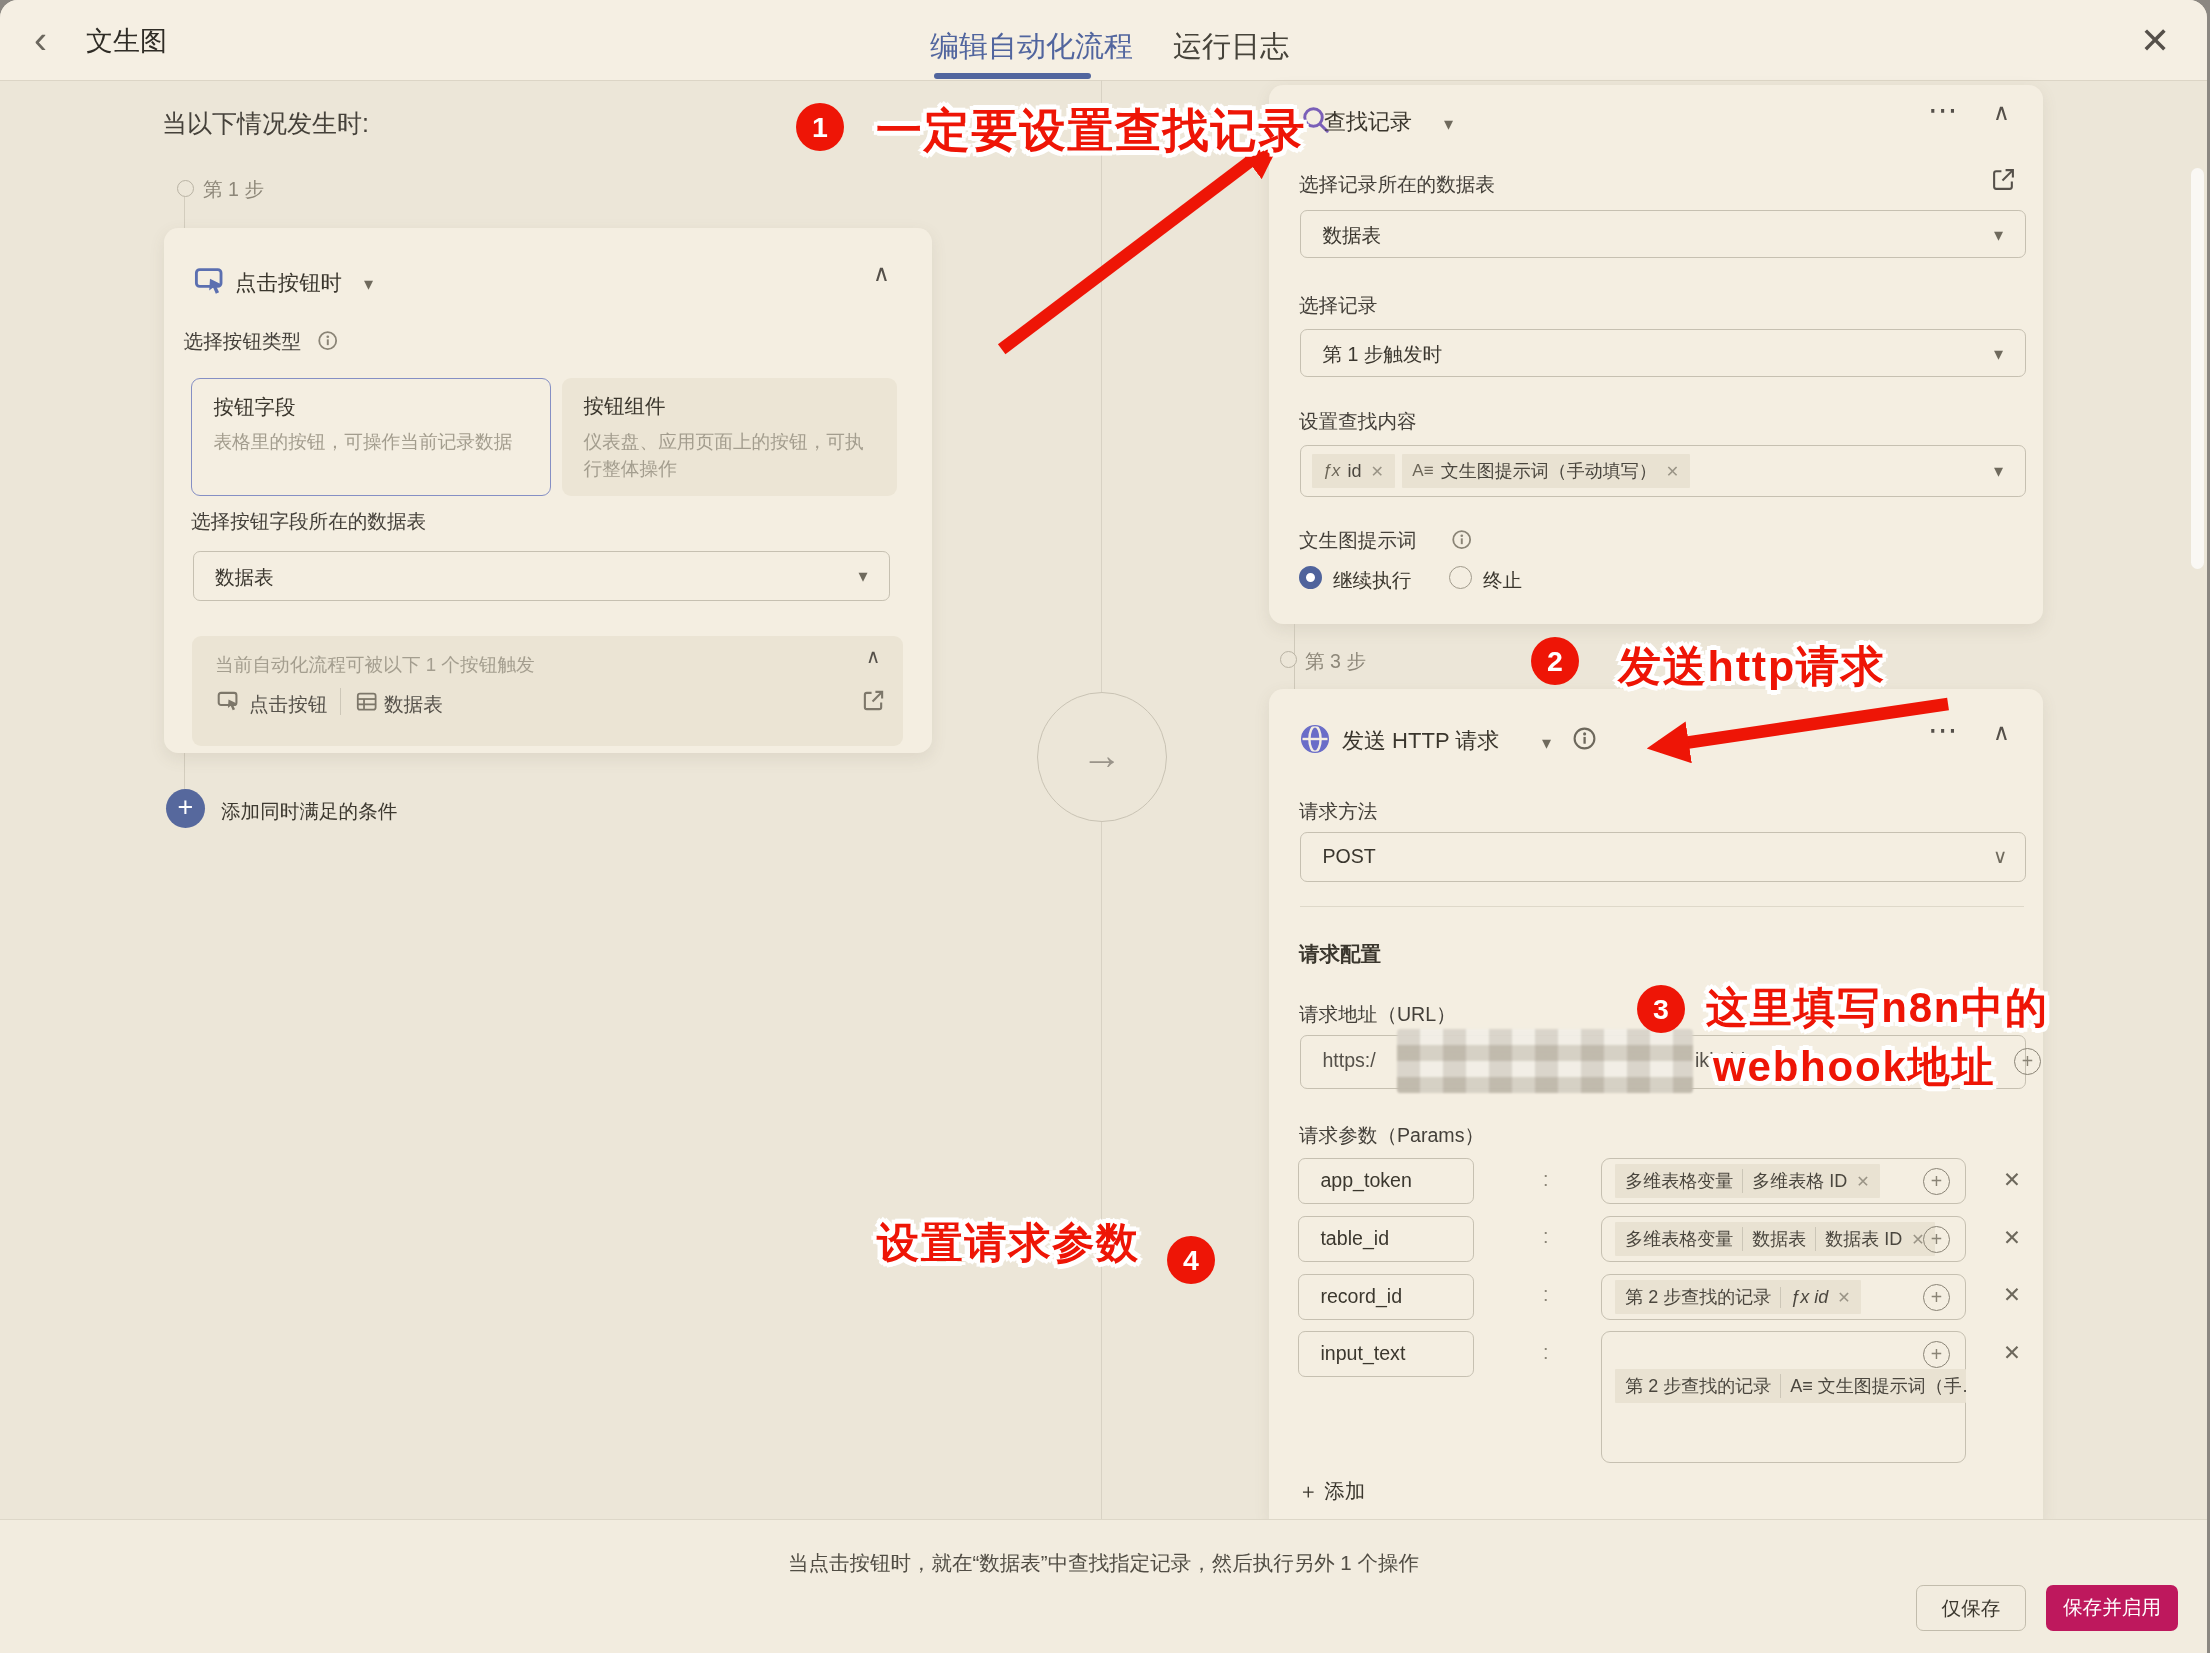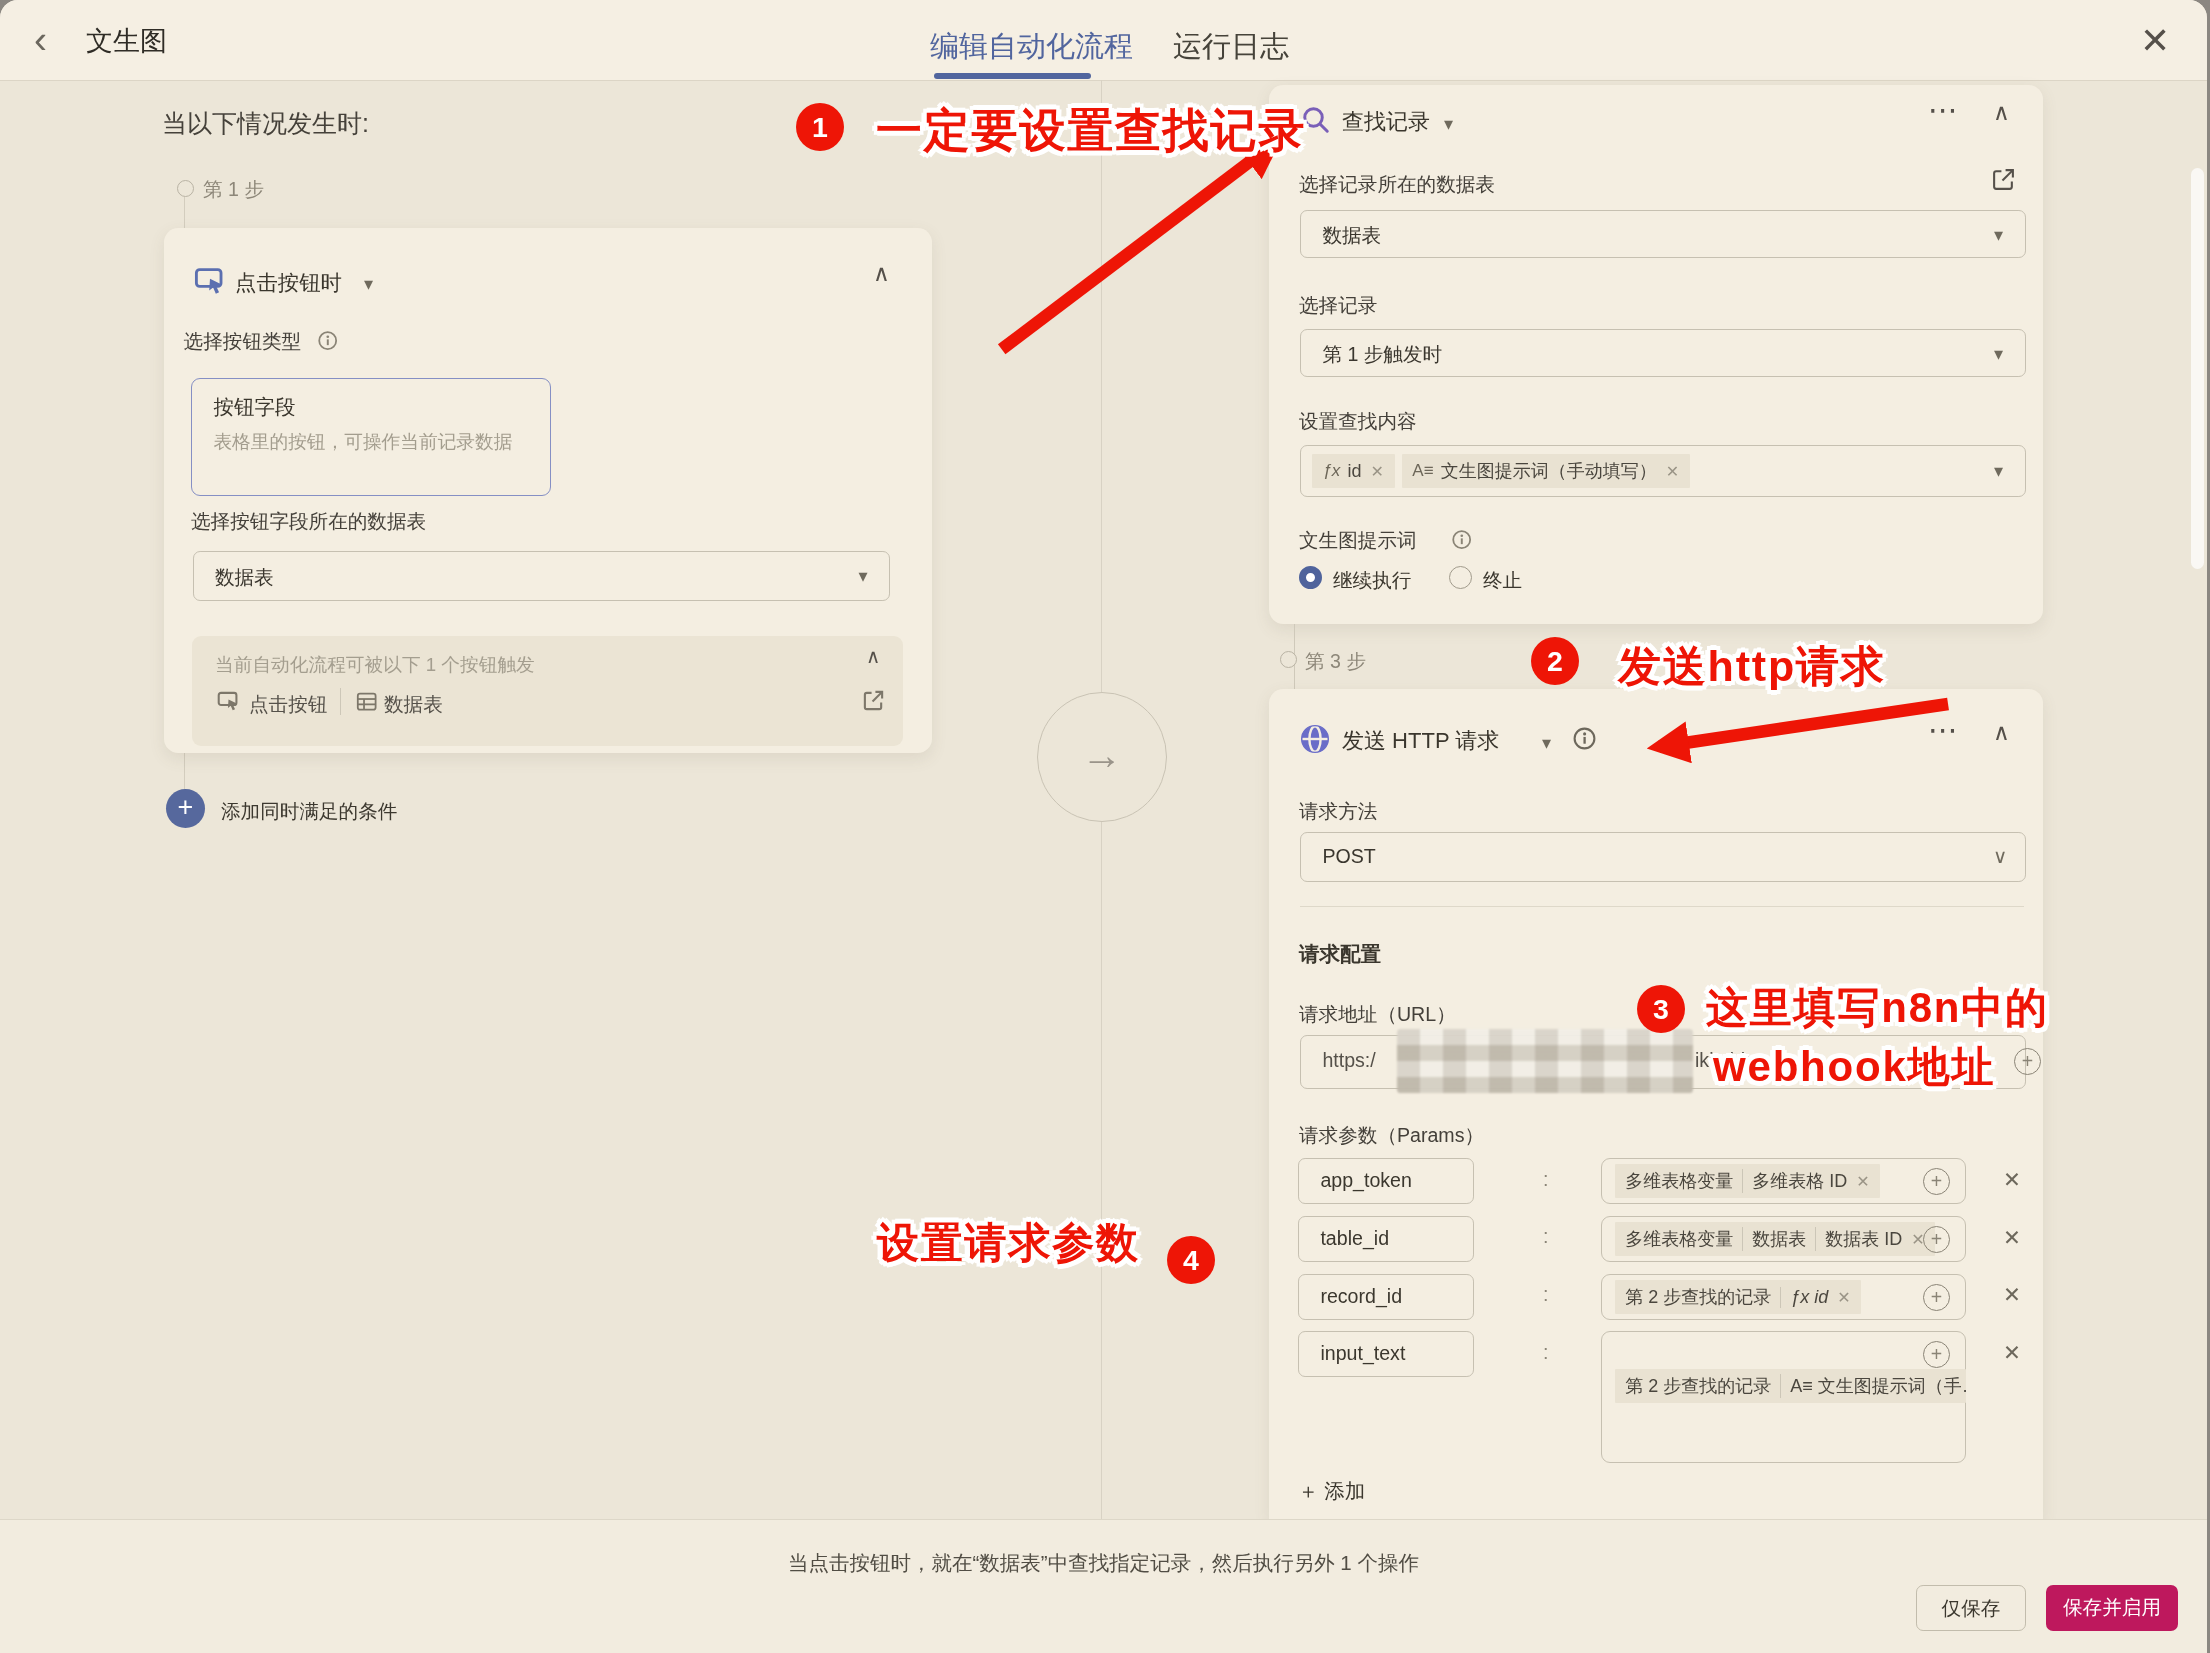--- a/index.html
+++ b/index.html
@@ -100,20 +100,24 @@
           <circle cx="12" cy="12" r="9.5" fill="none" stroke="#8a8476" stroke-width="2"></circle>
           <rect x="11" y="10.5" width="2.2" height="6.5" fill="#8a8476"></rect>
           <circle cx="12.1" cy="7.6" r="1.5" fill="#8a8476"></circle>
         </svg>
     </span>
 
     <div class="abs" style="left:27px;top:150px;width:360px;height:118px;border:1.8px solid #858fc4;border-radius:9px;box-sizing:border-box;">
       <div class="abs" style="left:21.4px;top:14.3px;font-size:20.5px;color:#3a362d;">按钮字段</div>
       <div class="abs" style="left:21.4px;top:50px;font-size:18.7px;color:#a39d8e;">表格里的按钮，可操作当前记录数据</div>
     </div>
+    <div class="abs" style="left:398px;top:150px;width:335px;height:118px;background:#ece5d5;border-radius:9px;">
+      <div class="abs" style="left:21.4px;top:14.3px;font-size:20.5px;color:#3a362d;">按钮组件</div>
+      <div class="abs" style="left:21.4px;top:50px;width:287px;font-size:18.7px;line-height:27px;color:#a39d8e;">仪表盘、应用页面上的按钮，可执行整体操作</div>
+    </div>
 
     <div class="abs lbl" style="left:27px;top:280px;">选择按钮字段所在的数据表</div>
     <div class="select" style="left:28.5px;top:323px;width:695px;height:48px;">
       <span class="selecttext">数据表</span>
       <span class="caret" style="left:665px;top:13.4px;">▾</span>
     </div>
 
     <div class="abs" style="left:28px;top:408px;width:711px;height:110px;background:#ebe4d4;border-radius:9px;">
       <div class="abs" style="left:23px;top:16px;font-size:18.7px;color:#a49e8f;">当前自动化流程可被以下 1 个按钮触发</div>
       <div class="abs chevup" style="left:674px;top:9px;font-size:19.6px;">∧</div>
@@ -149,21 +153,21 @@
   </div>
   <div class="abs" style="left:221px;top:798px;font-size:19.6px;color:#3c382f;">添加同时满足的条件</div>
 
   <div class="card" style="left:1269px;top:85px;width:774px;height:539px;">
     <span class="abs" style="left:32px;top:19.6px;">
       <svg width="30" height="30" viewBox="0 0 24 24">
           <circle cx="10" cy="10" r="7" fill="none" stroke="#7a5fb8" stroke-width="2.4"></circle>
           <line x1="15.2" y1="15.2" x2="21" y2="21" stroke="#7a5fb8" stroke-width="2.4" stroke-linecap="round"></line>
         </svg>
     </span>
-    <div class="abs" style="left:73px;top:22px;font-size:22px;font-weight:500;color:#3a362d;">查找记录</div>
+    <div class="abs" style="left:55px;top:22px;font-size:22px;font-weight:500;color:#3a362d;">查找记录</div>
     <div class="caret" style="left:175px;top:28px;">▾</div>
     <div class="abs dots" style="left:659px;top:7.1px;">⋯</div>
     <div class="abs chevup" style="left:724px;top:14.3px;">∧</div>
 
     <div class="abs lbl" style="left:30px;top:86px;">选择记录所在的数据表</div>
     <span class="abs" style="left:722px;top:82px;">
       <svg width="25" height="25" viewBox="0 0 24 24">
           <path d="M10 4 H5 a2 2 0 0 0 -2 2 v13 a2 2 0 0 0 2 2 h13 a2 2 0 0 0 2-2 v-5" fill="none" stroke="#55504a" stroke-width="2"></path>
           <path d="M14 3 h7 v7" fill="none" stroke="#55504a" stroke-width="2"></path>
           <line x1="21" y1="3" x2="11" y2="13" stroke="#55504a" stroke-width="2"></line>

